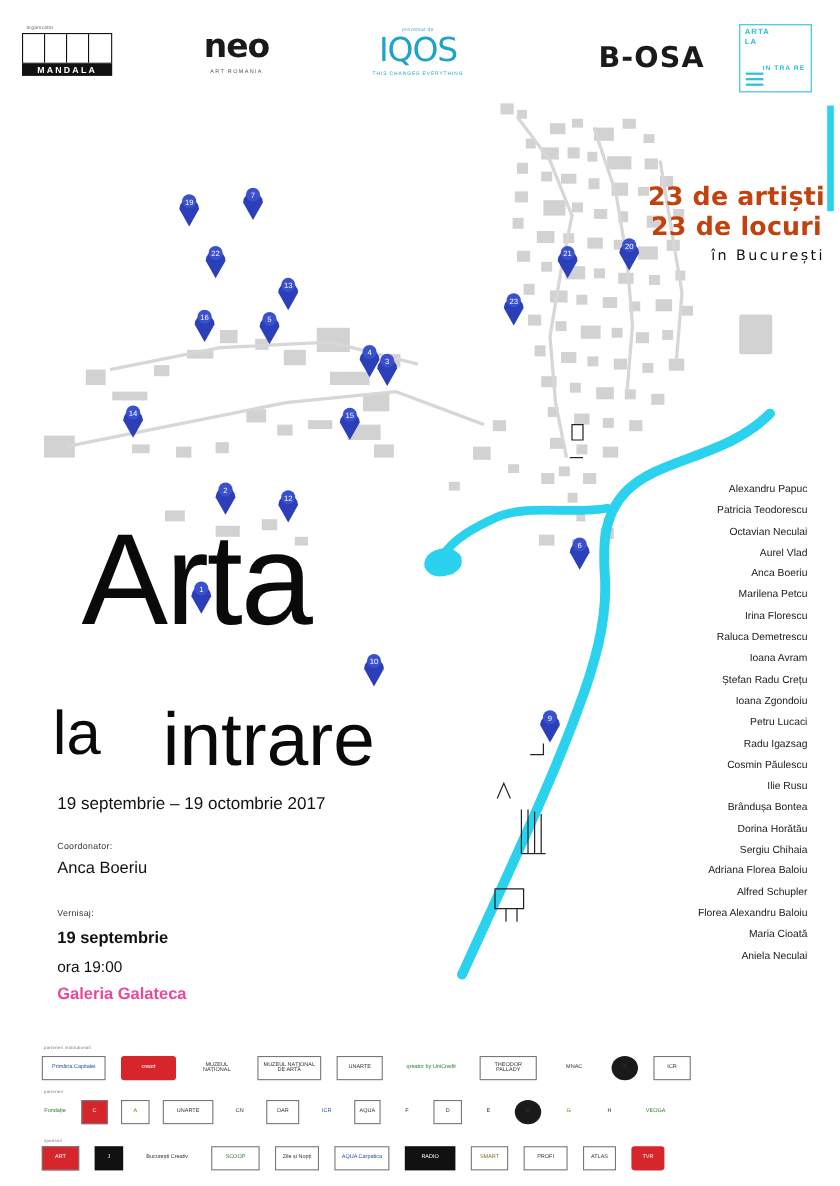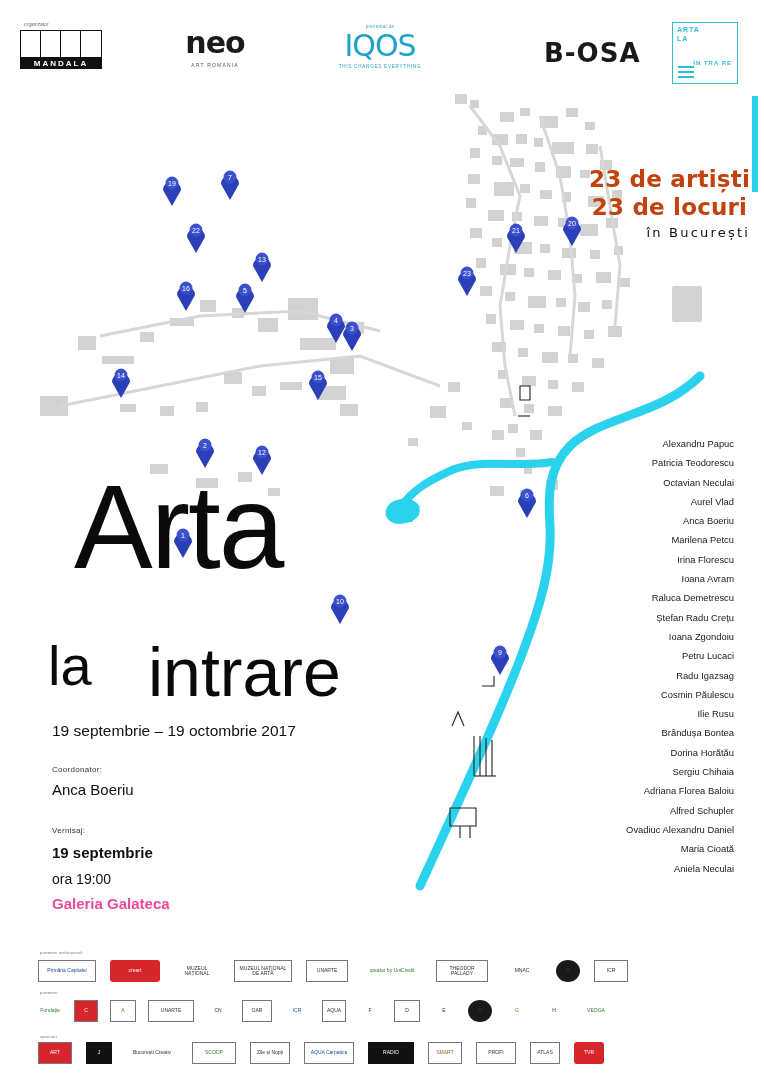--- a/index.html
+++ b/index.html
@@ -596,34 +596,34 @@
 <div class="vern-l3">Galeria Galateca</div>
 
 <div class="artists" id="artist-list">
     <div>Alexandru Papuc</div>
     <div>Patricia Teodorescu</div>
     <div>Octavian Neculai</div>
     <div>Aurel Vlad</div>
     <div>Anca Boeriu</div>
     <div>Marilena Petcu</div>
     <div>Irina Florescu</div>
+    <div>Raluca Demetrescu</div>
     <div>Ioana Avram</div>
-    <div>Raluca Demetrescu</div>
     <div>Ștefan Radu Crețu</div>
     <div>Ioana Zgondoiu</div>
     <div>Petru Lucaci</div>
     <div>Radu Igazsag</div>
     <div>Cosmin Păulescu</div>
     <div>Ilie Rusu</div>
     <div>Brândușa Bontea</div>
     <div>Dorina Horătău</div>
     <div>Sergiu Chihaia</div>
     <div>Adriana Florea Baloiu</div>
     <div>Alfred Schupler</div>
-    <div>Ovadiuc Alexandru Daniel</div>
+    <div>Florea Alexandru Baloiu</div>
     <div>Maria Cioată</div>
     <div>Aniela Neculai</div>
   </div>
 
 <div class="footer">
   <div class="footer-label" style="left:40px; top:4px;">parteneri instituționali</div>
   <div class="frow" id="frow1" style="top:14px; gap:14px;">
       <div class="fl box blue" style="width: 58px;">Primăria Capitalei</div>
       <div class="fl pill red" style="width: 50px;">creart</div>
       <div class="fl circ" style="width: 46px;">MUZEUL NAȚIONAL</div>

